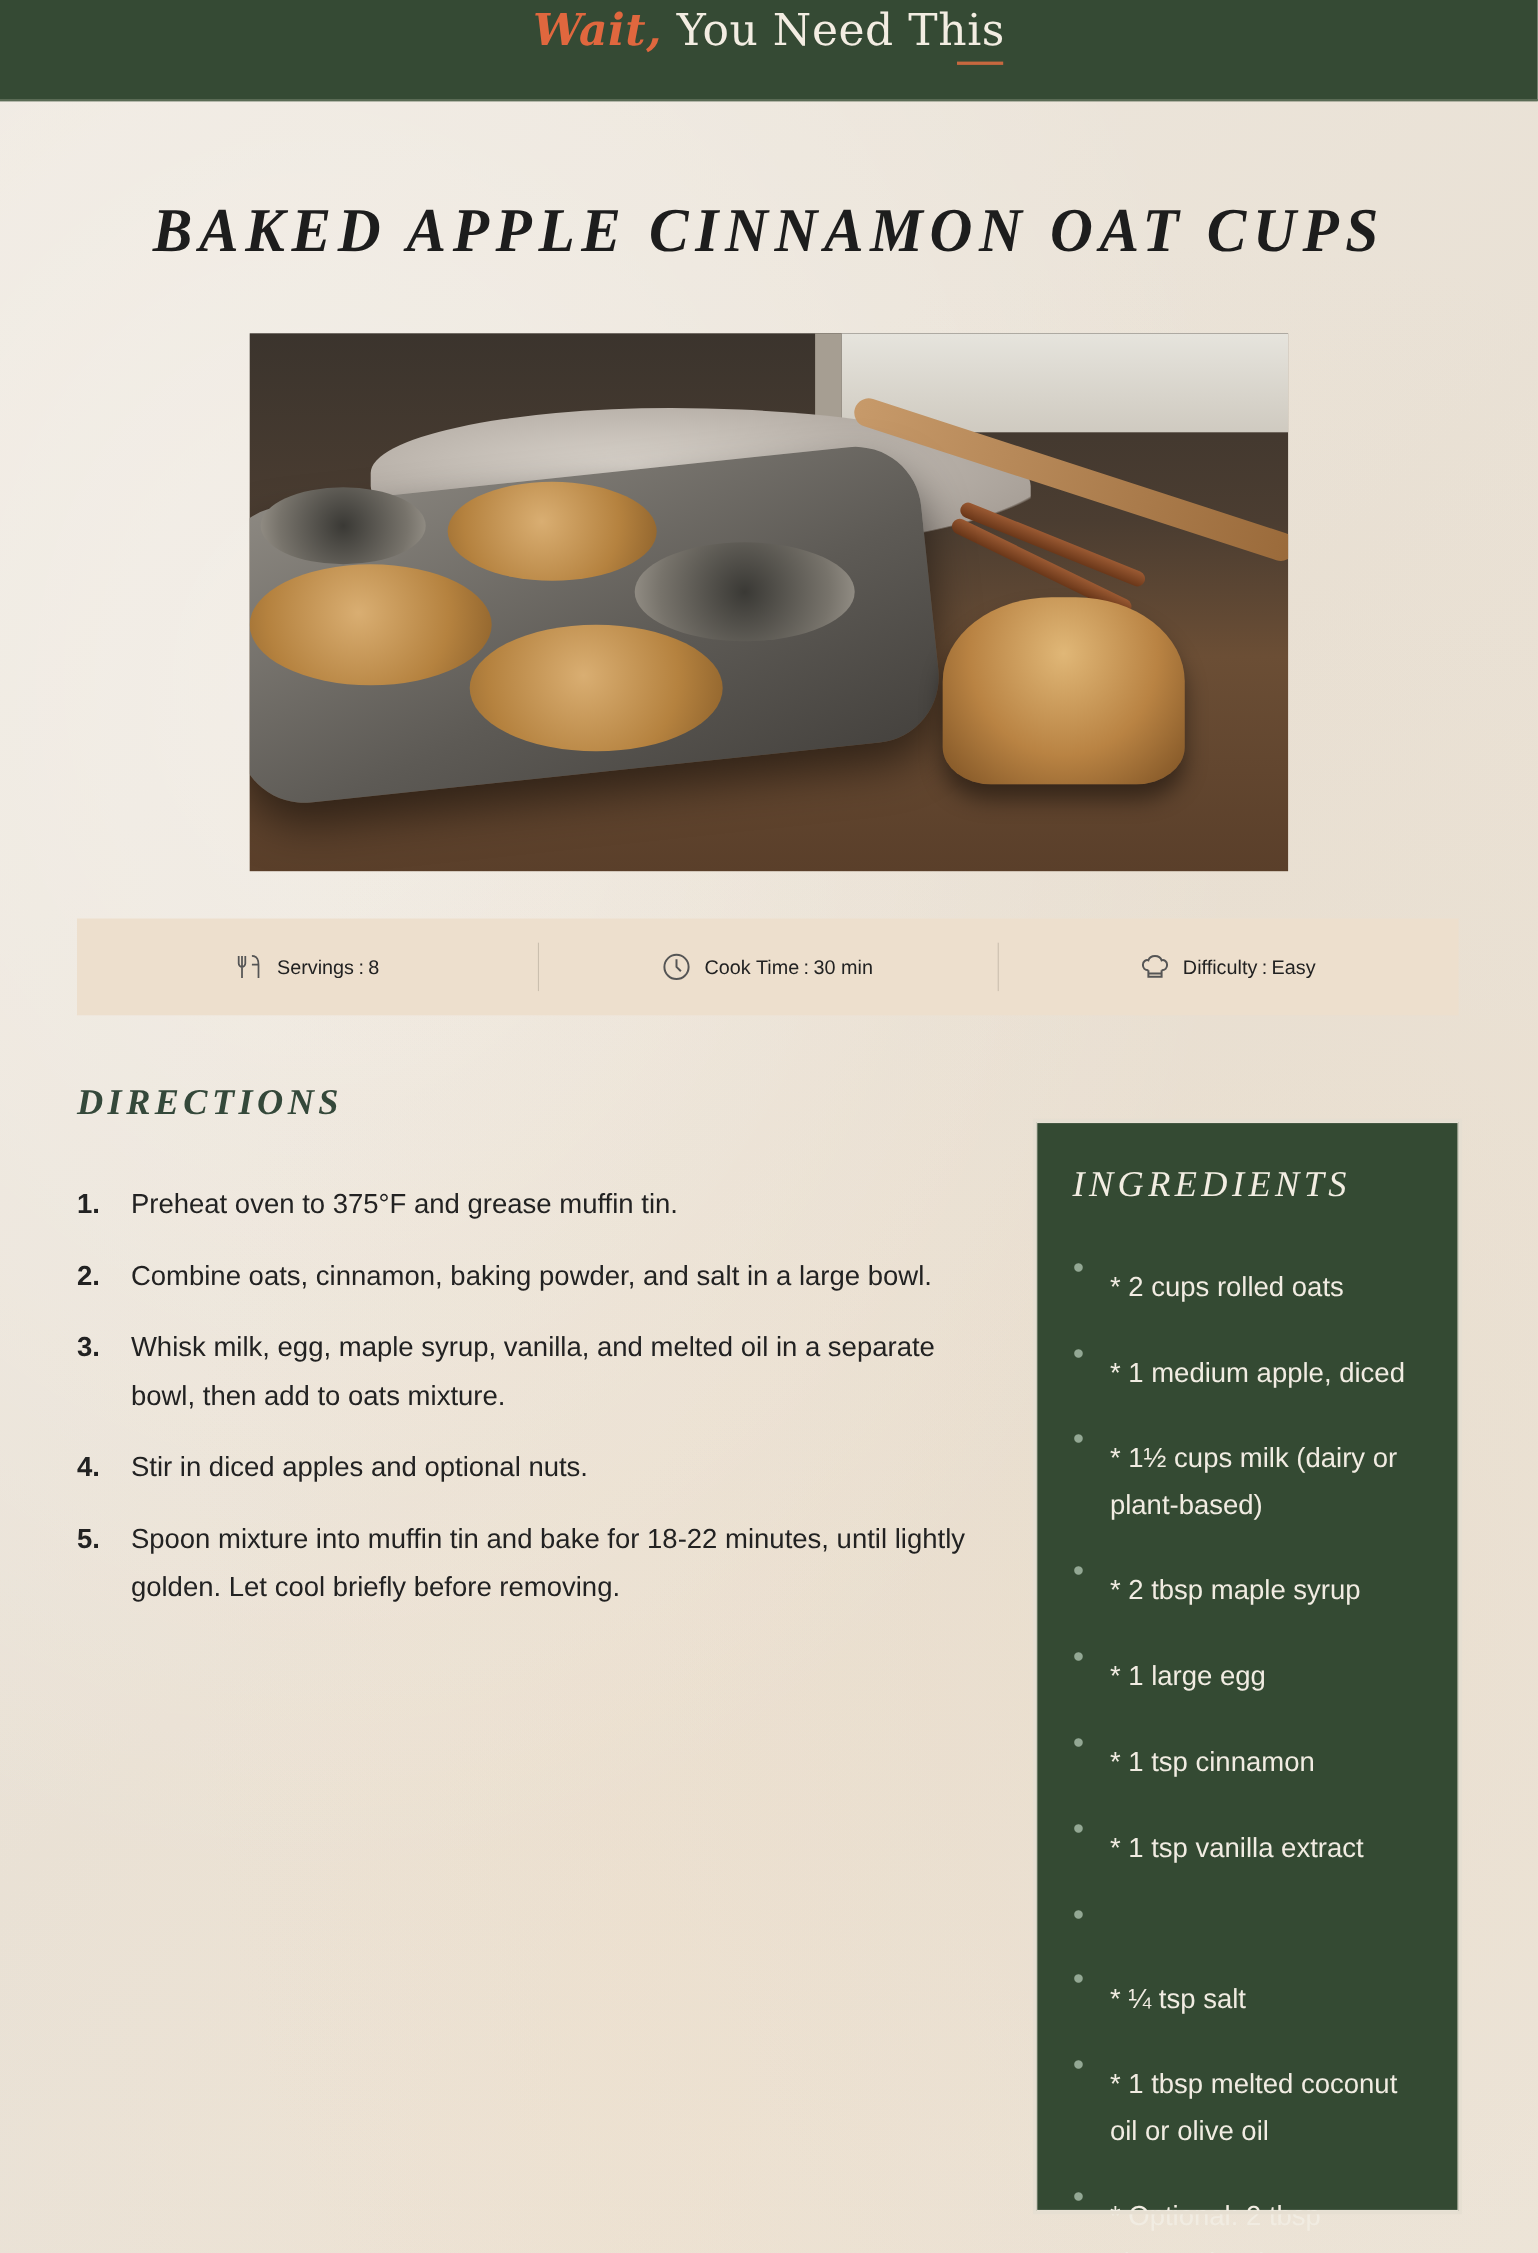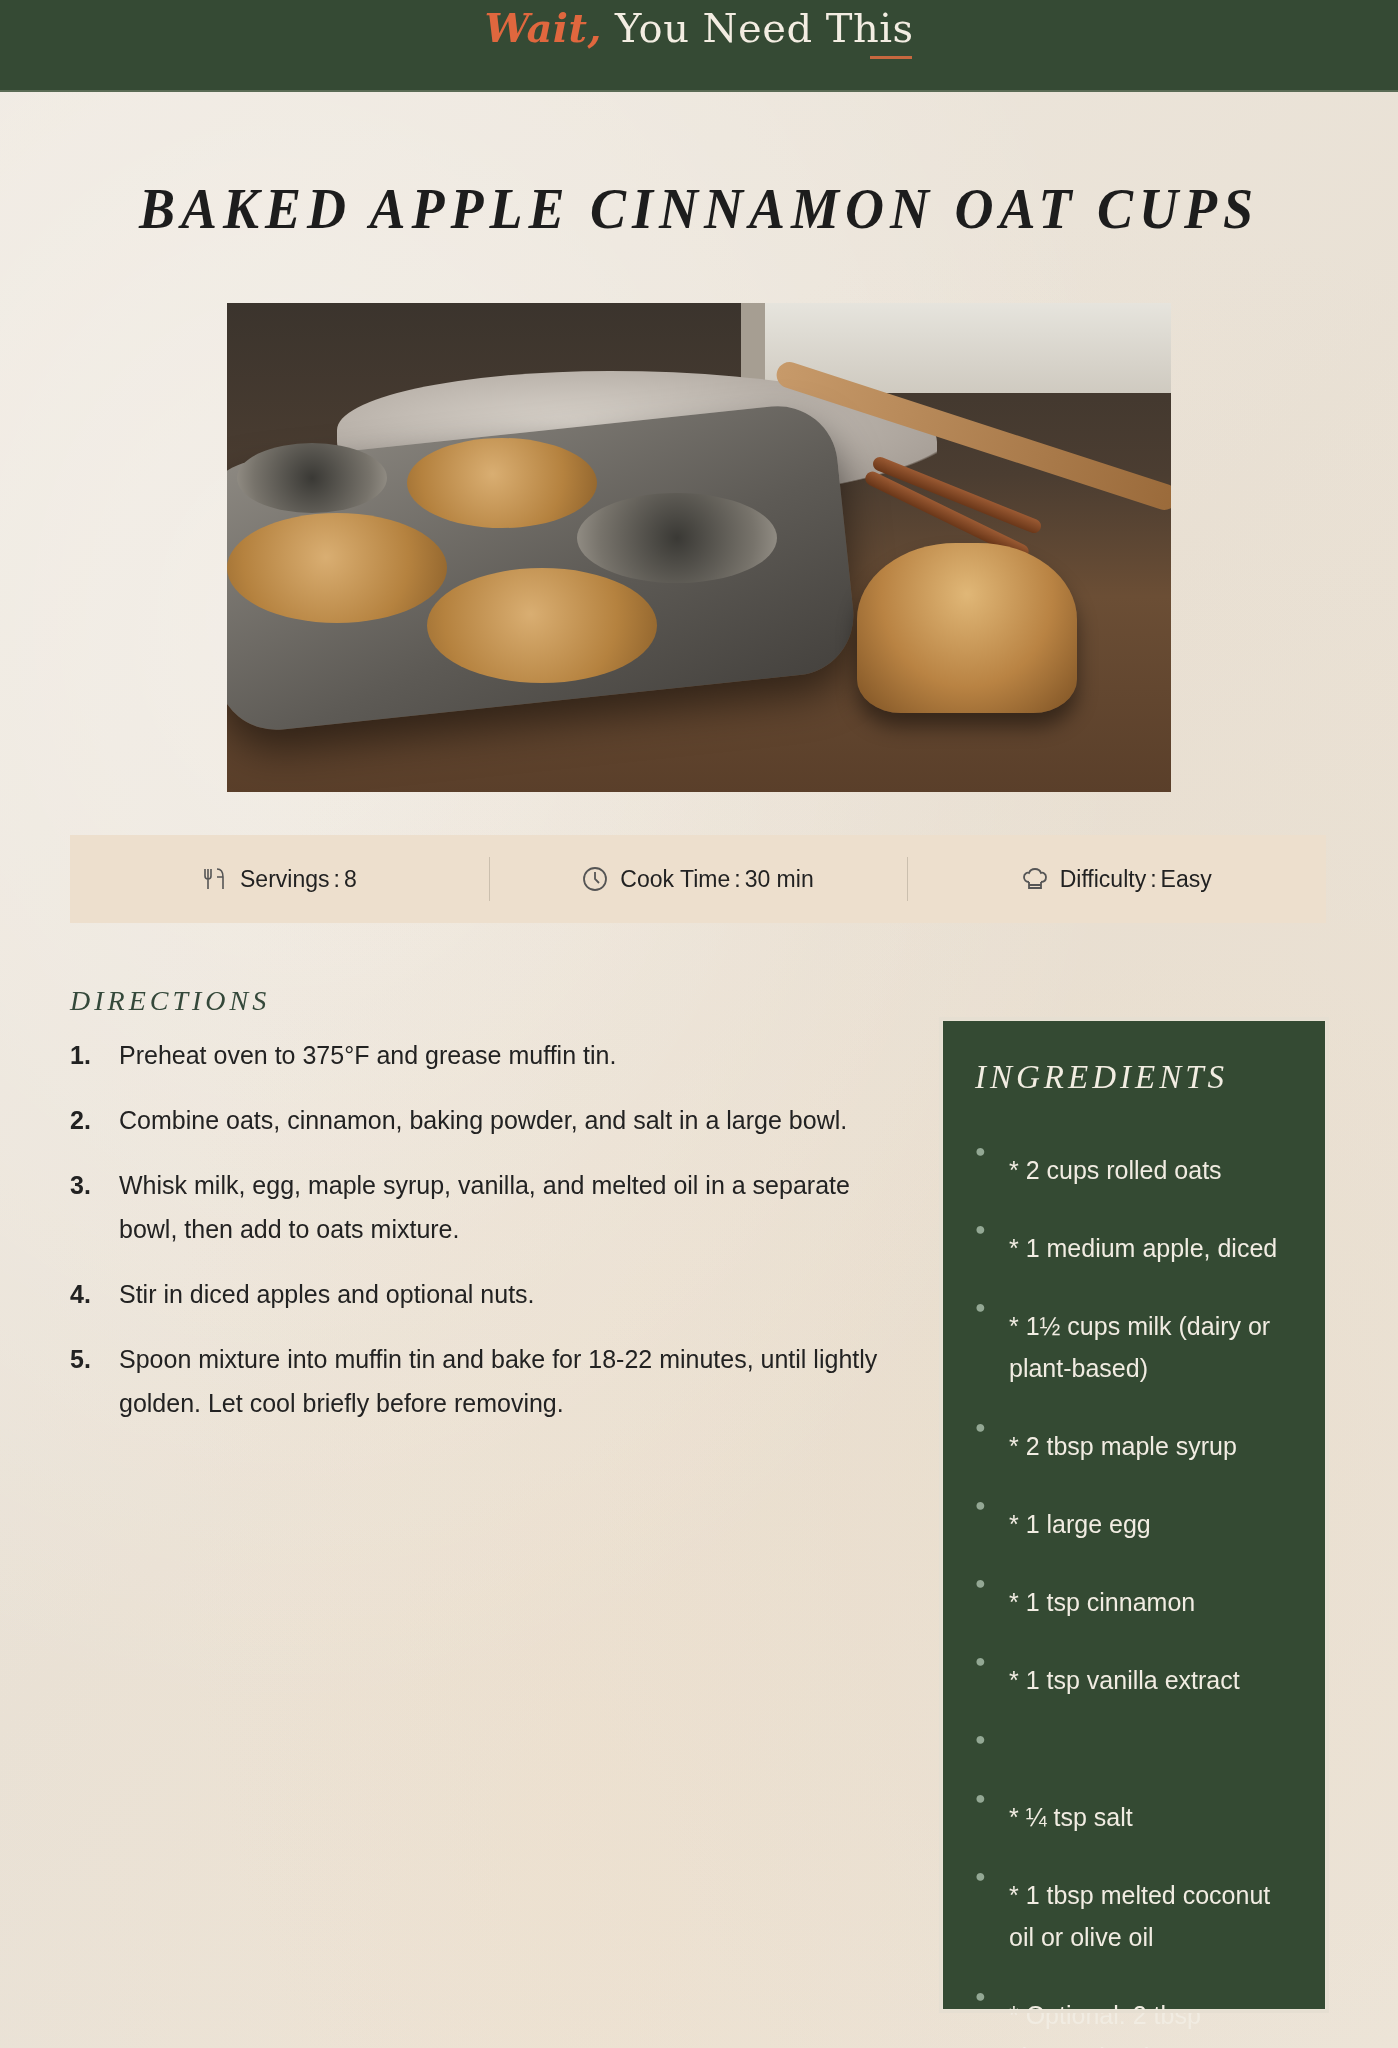--- a/index.html
+++ b/index.html
@@ -90,34 +90,34 @@
     box-shadow: 0 14px 20px rgba(0,0,0,0.45);
   }
   .stats {
     position: absolute; left: 70px; top: 835px; width: 1256px; height: 88px;
     background: #eddfcd;
     display: flex; align-items: center;
   }
   .stat {
     flex: 1; height: 100%;
     display: flex; align-items: center; justify-content: center;
-    font-size: 23px; color: #222;
+    font-size: 18px; color: #222;
     position: relative;
   }
   .stat + .stat::before {
     content: ""; position: absolute; left: 0; top: 22px; height: 44px; width: 1px; background: #cbbfae;
   }
   .stat .ico { margin-right: 12px; display: inline-flex; align-items: center; color: #555; }
   .stat .sep { margin: 0 4px; }
   .directions {
     position: absolute; left: 70px; top: 985px; width: 830px;
   }
   .directions h2 {
-    font-family: "Liberation Serif", serif; font-style: italic; font-weight: normal;
-    font-size: 28px; letter-spacing: 4px; color: #34483a; margin-bottom: 16px;
+    font-family: "Liberation Serif", serif; font-style: italic; font-weight: bold;
+    font-size: 33px; letter-spacing: 4px; color: #34483a; margin-bottom: 51px;
   }
   .step { display: flex; font-size: 25px; line-height: 44px; margin-bottom: 21px; }
   .step .num { width: 49px; font-weight: bold; flex-shrink: 0; }
   .step .txt { flex: 1; }
   .ingredients {
     position: absolute; left: 942px; top: 1020px; width: 384px; height: 990px;
     background: #344a33;
     border: 1px solid #e8e2d5;
     outline: 3px solid #e6dfd2;
     padding: 38px 30px 0 32px;

